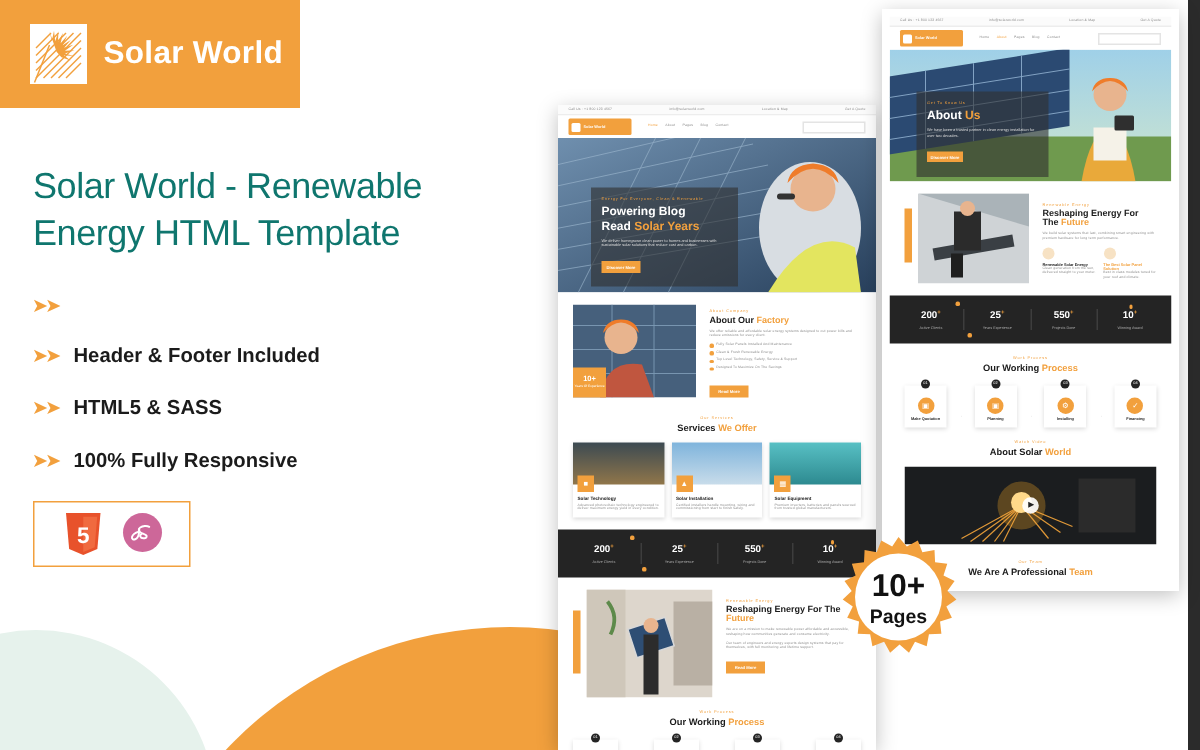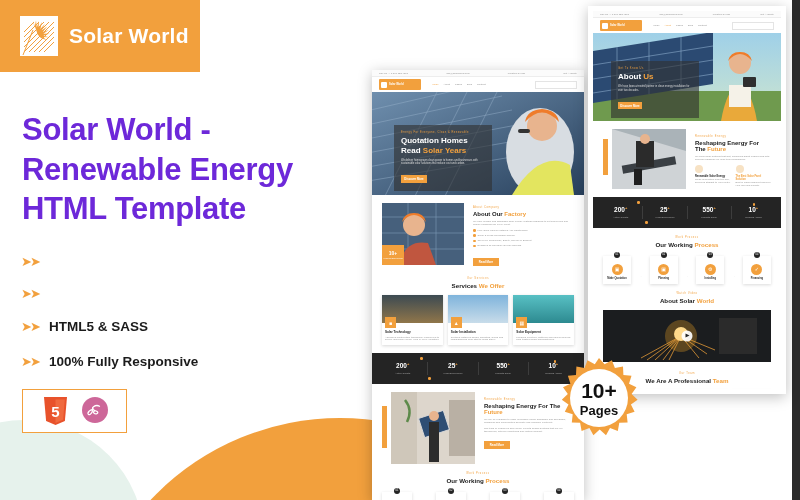--- a/index.html
+++ b/index.html
@@ -40,22 +40,22 @@
     position: relative; overflow: hidden;
   }
   .logo-mark svg { position: absolute; left: 0; top: 0; }
   .logo-text {
     color: #ffffff; font-size: 21px; font-weight: bold; letter-spacing: .2px;
     white-space: nowrap;
   }
 
   .promo-title {
     margin: 38px 0 0 22px; width: 318px;
-    font-size: 31px; line-height: 1.28; font-weight: bold;
-    color: #6d28d9; letter-spacing: -.3px;
+    font-size: 24px; line-height: 1.28; font-weight: normal;
+    color: #0f766e; letter-spacing: -.3px;
   }
 
   .feature-list { margin: 26px 0 0 22px; list-style: none; }
   .feature-item {
     display: flex; align-items: center; gap: 11px; margin-bottom: 20px;
   }
   .chev {
     flex: 0 0 auto; width: 16px; height: 12px; color: #f2a03d;
     display: flex; align-items: center; justify-content: center;
     font-size: 13px; line-height: 1; letter-spacing: -2px;
@@ -243,20 +243,21 @@
   </div>
 
   <h1 class="promo-title">Solar World - Renewable Energy HTML Template</h1>
 
   <ul class="feature-list">
     <li class="feature-item">
       <span class="chev">➤➤</span>
     </li>
     <li class="feature-item">
       <span class="chev">➤➤</span>
+      <span class="feature-label">Header &amp; Footer Included</span>
     </li>
     <li class="feature-item">
       <span class="chev">➤➤</span>
       <span class="feature-label">HTML5 &amp; SASS</span>
     </li>
     <li class="feature-item">
       <span class="chev">➤➤</span>
       <span class="feature-label">100% Fully Responsive</span>
     </li>
   </ul>
@@ -325,21 +326,21 @@
       </g>
       <ellipse cx="168" cy="60" rx="34" ry="44" fill="#d8dde2"></ellipse>
       <path d="M140 103 q28 -46 58 -30 l4 30 z" fill="#e3e55f"></path>
       <circle cx="170" cy="34" r="15" fill="#e8b48e"></circle>
       <path d="M153 30 q17 -19 34 0 q-2 -12 -17 -13 q-15 1 -17 13 z" fill="#ef7c2a"></path>
       <rect x="146" y="37" width="12" height="4" rx="2" fill="#333"></rect>
     </svg>
     <div class="hero-card" style="left:22px; top:33px; width:98px;">
       <div class="hero-eyebrow">Energy For Everyone, Clean &amp; Renewable</div>
       <div class="hero-h1">
-        <span>Quotation Homes</span><br>
+        <span>Powering Blog</span><br>
         <span>Read </span><em>Solar Years</em>
       </div>
       <div class="hero-p">We deliver homegrown clean power to homes and businesses with sustainable solar solutions that reduce cost and carbon.</div>
       <div class="btn-o" style="width:26px;height:8px;margin-top:4px">Discover More</div>
     </div>
   </div>
 
   <div class="sec">
     <div class="about-row">
       <div class="about-img">

